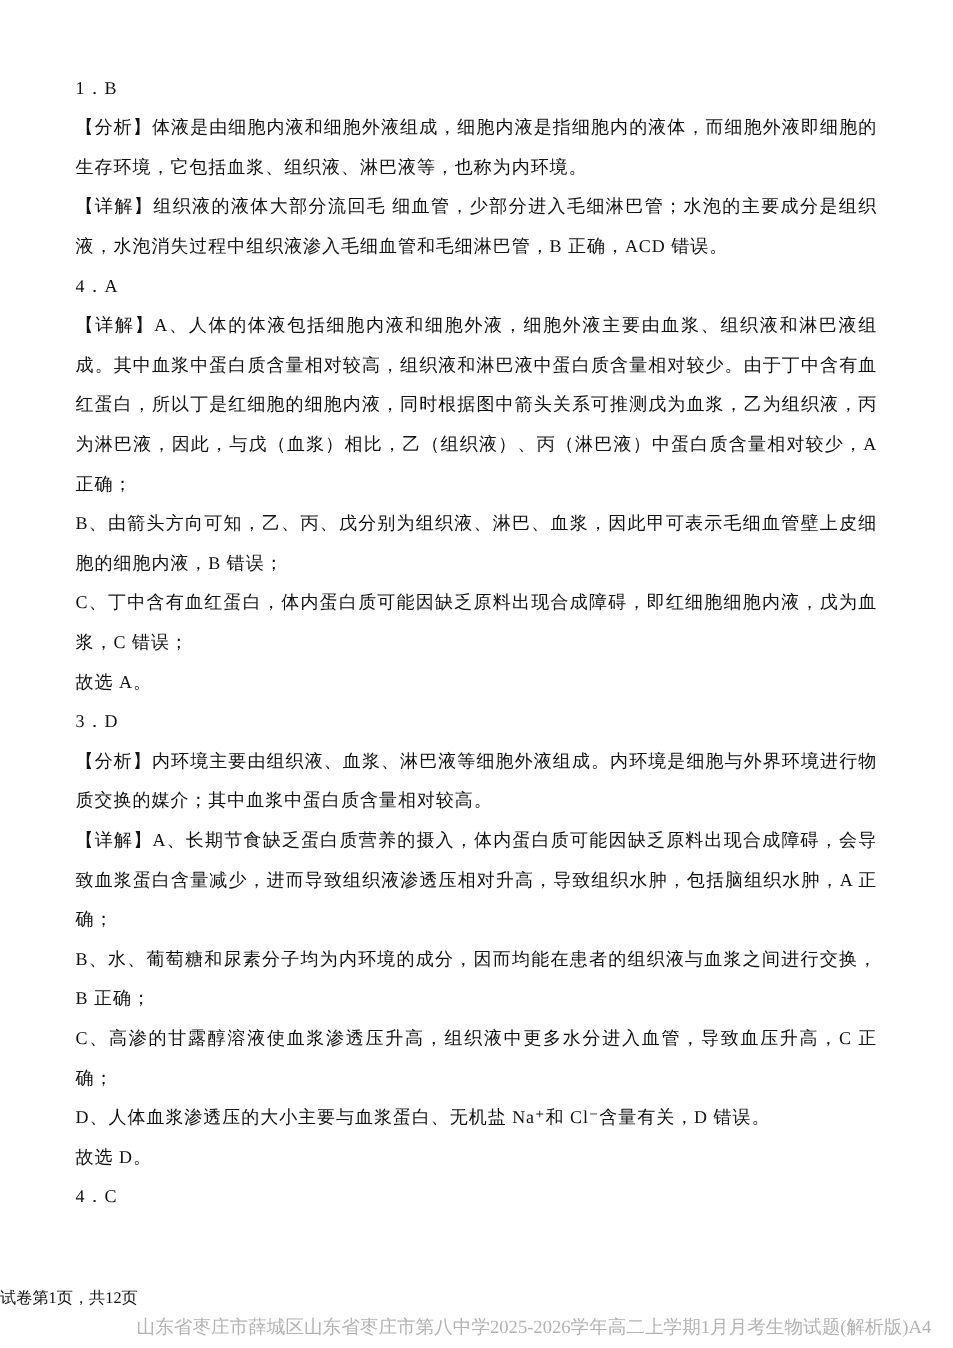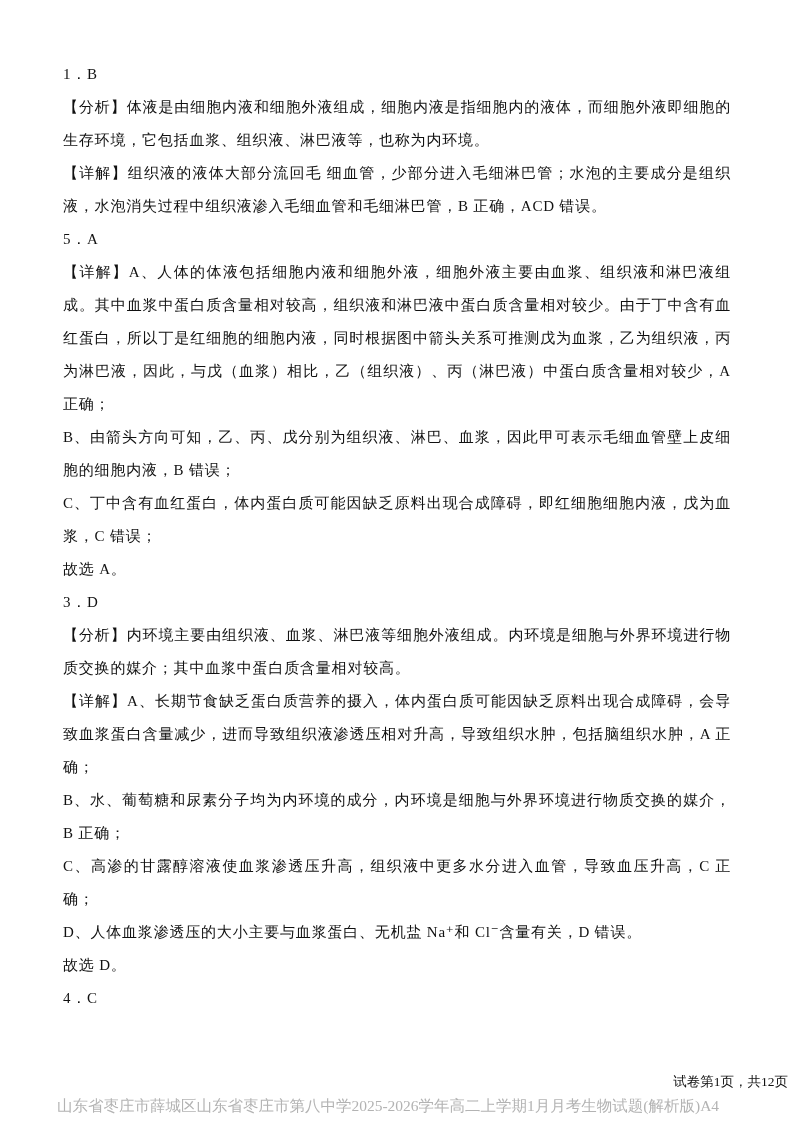--- a/index.html
+++ b/index.html
@@ -33,55 +33,55 @@
     font-size: 15px;
     line-height: 33px;
     letter-spacing: 0.8px;
     text-align: justify;
     text-justify: inter-character;
     word-break: break-all;
   }
   .footer {
     position: absolute;
     bottom: 32px;
-    left: 12px;
+    left: 0;
     width: 100%;
-    text-align: right;
+    text-align: left;
     font-size: 13.5px;
     color: #111111;
   }
   .watermark {
     position: absolute;
     bottom: 6px;
     left: 0;
     width: 100%;
-    text-align: center;
+    text-align: right;
     font-size: 15.5px;
     color: #b3b3b3;
     white-space: nowrap;
     overflow: hidden;
   }
 </style>
 </head>
 <body>
 
 <div class="page">
   <div class="content">
       <p class="para">1．B</p>
       <p class="para">【分析】体液是由细胞内液和细胞外液组成，细胞内液是指细胞内的液体，而细胞外液即细胞的生存环境，它包括血浆、组织液、淋巴液等，也称为内环境。</p>
       <p class="para">【详解】组织液的液体大部分流回毛 细血管，少部分进入毛细淋巴管；水泡的主要成分是组织液，水泡消失过程中组织液渗入毛细血管和毛细淋巴管，B 正确，ACD 错误。</p>
-      <p class="para">5．A</p>
+      <p class="para">4．A</p>
       <p class="para">【详解】A、人体的体液包括细胞内液和细胞外液，细胞外液主要由血浆、组织液和淋巴液组成。其中血浆中蛋白质含量相对较高，组织液和淋巴液中蛋白质含量相对较少。由于丁中含有血红蛋白，所以丁是红细胞的细胞内液，同时根据图中箭头关系可推测戊为血浆，乙为组织液，丙为淋巴液，因此，与戊（血浆）相比，乙（组织液）、丙（淋巴液）中蛋白质含量相对较少，A 正确；</p>
       <p class="para">B、由箭头方向可知，乙、丙、戊分别为组织液、淋巴、血浆，因此甲可表示毛细血管壁上皮细胞的细胞内液，B 错误；</p>
       <p class="para">C、丁中含有血红蛋白，体内蛋白质可能因缺乏原料出现合成障碍，即红细胞细胞内液，戊为血浆，C 错误；</p>
       <p class="para">故选 A。</p>
       <p class="para">3．D</p>
       <p class="para">【分析】内环境主要由组织液、血浆、淋巴液等细胞外液组成。内环境是细胞与外界环境进行物质交换的媒介；其中血浆中蛋白质含量相对较高。</p>
       <p class="para">【详解】A、长期节食缺乏蛋白质营养的摄入，体内蛋白质可能因缺乏原料出现合成障碍，会导致血浆蛋白含量减少，进而导致组织液渗透压相对升高，导致组织水肿，包括脑组织水肿，A 正确；</p>
-      <p class="para">B、水、葡萄糖和尿素分子均为内环境的成分，内环境是细胞与外界环境进行物质交换的媒介，B 正确；</p>
+      <p class="para">B、水、葡萄糖和尿素分子均为内环境的成分，因而均能在患者的组织液与血浆之间进行交换，B 正确；</p>
       <p class="para">C、高渗的甘露醇溶液使血浆渗透压升高，组织液中更多水分进入血管，导致血压升高，C 正确；</p>
       <p class="para">D、人体血浆渗透压的大小主要与血浆蛋白、无机盐 Na⁺和 Cl⁻含量有关，D 错误。</p>
       <p class="para">故选 D。</p>
       <p class="para">4．C</p>
     </div>
 
   <div class="footer">试卷第1页，共12页</div>
   <div class="watermark">山东省枣庄市薛城区山东省枣庄市第八中学2025-2026学年高二上学期1月月考生物试题(解析版)A4</div>
 </div>
 

